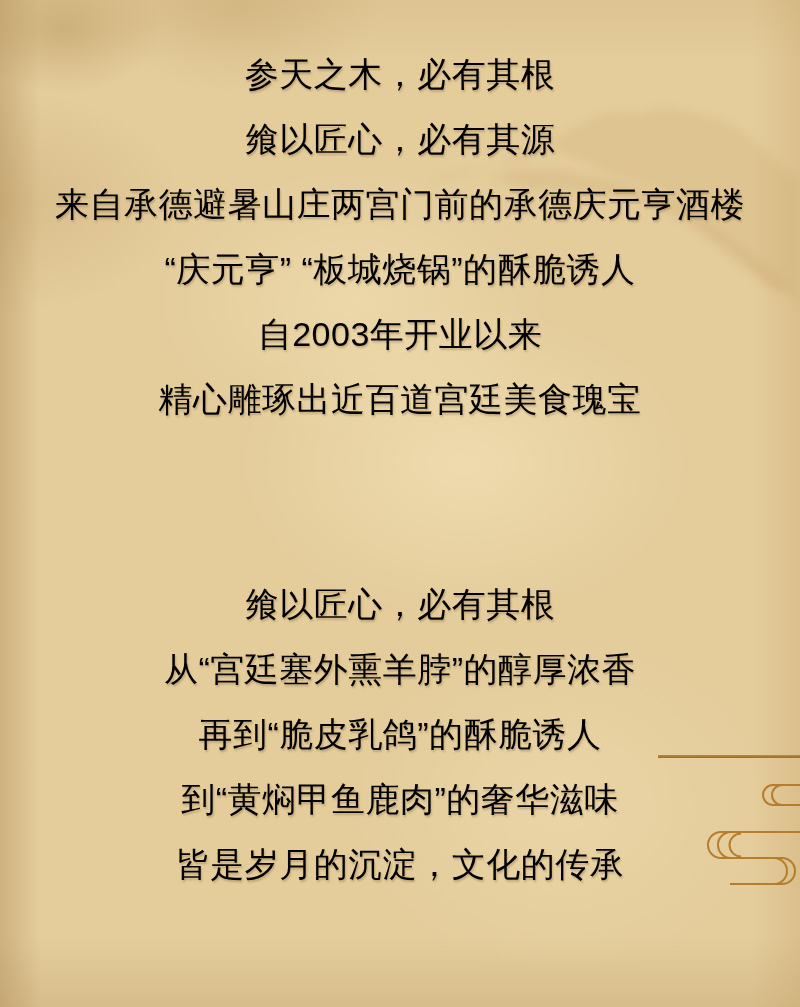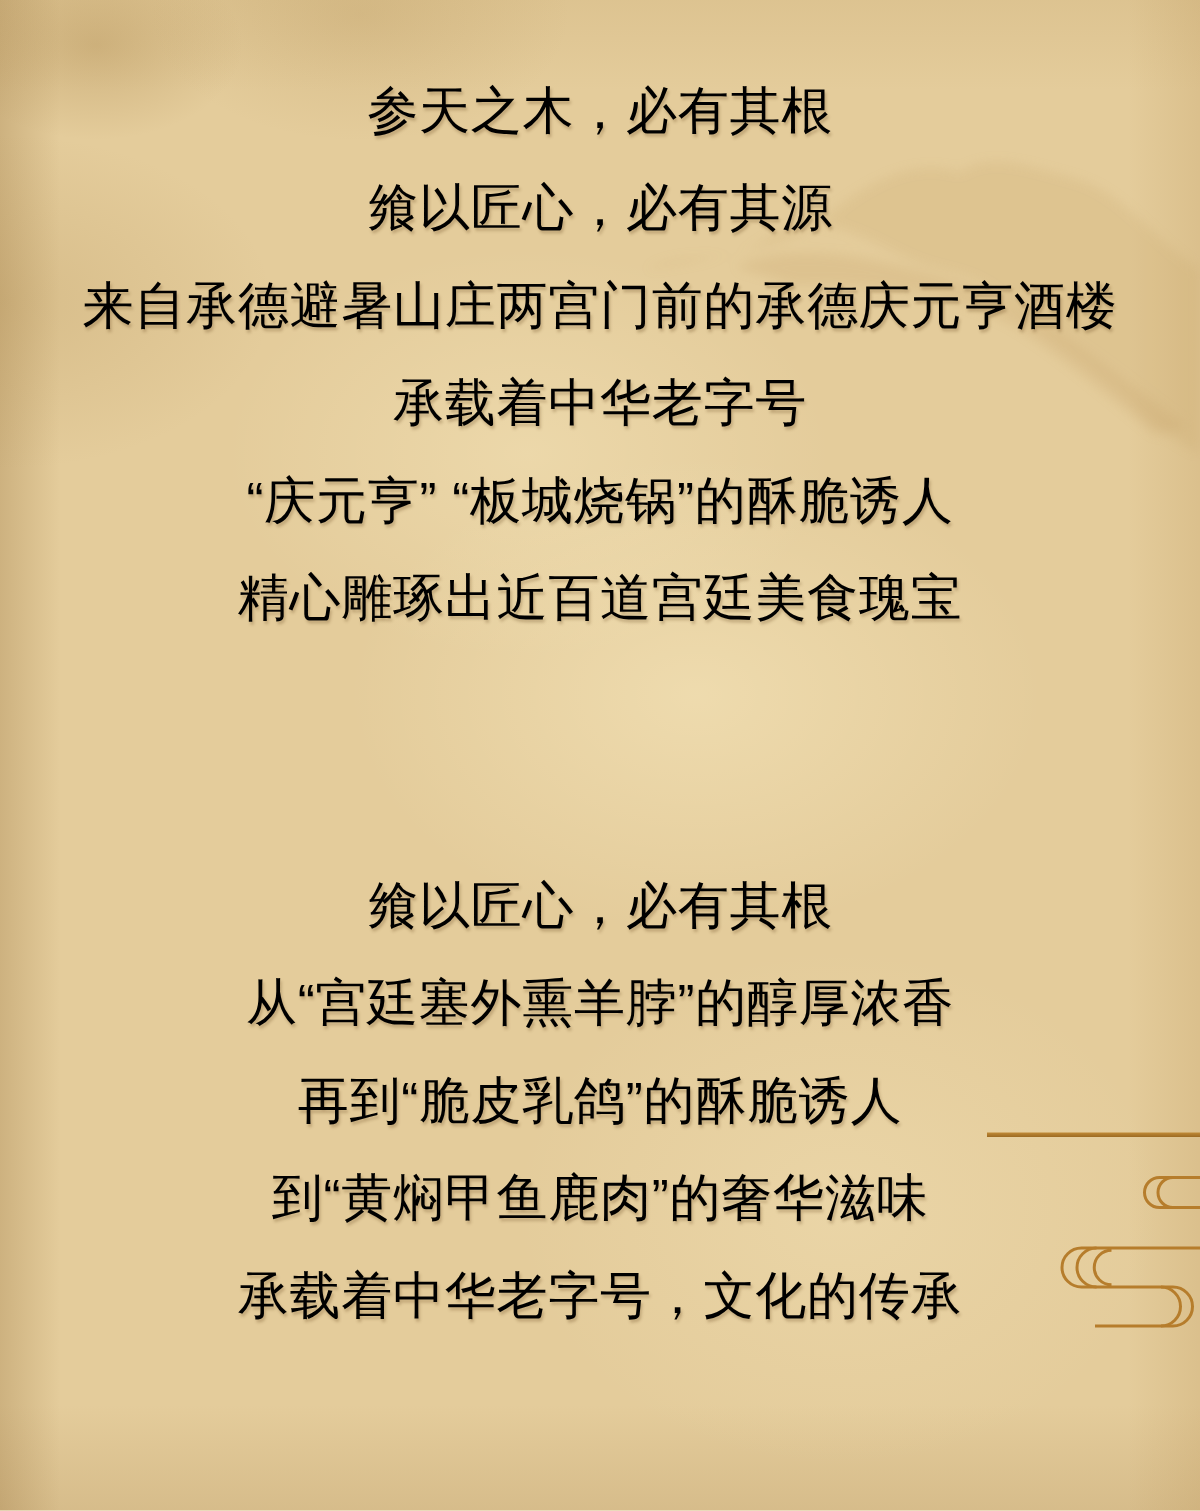--- a/index.html
+++ b/index.html
@@ -54,31 +54,31 @@
            C340,100 320,70 290,60 C260,52 230,40 210,55 C180,45 150,60 120,85
            C90,108 40,112 0,120 Z" fill="#c09a5c" fill-opacity="0.30"></path>
   <path d="M60,118 C100,100 150,112 190,122 C230,132 260,150 295,175 C320,193 345,212 362,225
            L340,230 C310,205 280,180 250,160 C210,135 150,128 100,130 Z" fill="#b78d4e" fill-opacity="0.28"></path>
 </svg>
 
 <div class="stanza stanza-intro">
   <div>参天之木，必有其根</div>
   <div>飨以匠心，必有其源</div>
   <div>来自承德避暑山庄两宫门前的承德庆元亨酒楼</div>
-  <div>承载着中华老字号</div>
   <div>“庆元亨” “板城烧锅”的酥脆诱人</div>
+  <div>自2003年开业以来</div>
   <div>精心雕琢出近百道宫廷美食瑰宝</div>
 </div>
 
 <div class="stanza stanza-body">
   <div>飨以匠心，必有其根</div>
   <div>从“宫廷塞外熏羊脖”的醇厚浓香</div>
   <div>再到“脆皮乳鸽”的酥脆诱人</div>
   <div>到“黄焖甲鱼鹿肉”的奢华滋味</div>
-  <div>承载着中华老字号，文化的传承</div>
+  <div>皆是岁月的沉淀，文化的传承</div>
 </div>
 
 <div class="gold-divider"></div>
 
 <svg class="scroll-svg scroll-small" width="45" height="24" viewBox="0 0 45 24" aria-hidden="true">
   <g fill="none" stroke="#b67d2c" stroke-width="2">
     <path d="M45,2 L18,2 A10,10 0 0 0 18,22 L45,22"></path>
     <path d="M27,2 A10,10 0 0 0 27,22"></path>
   </g>
 </svg>

